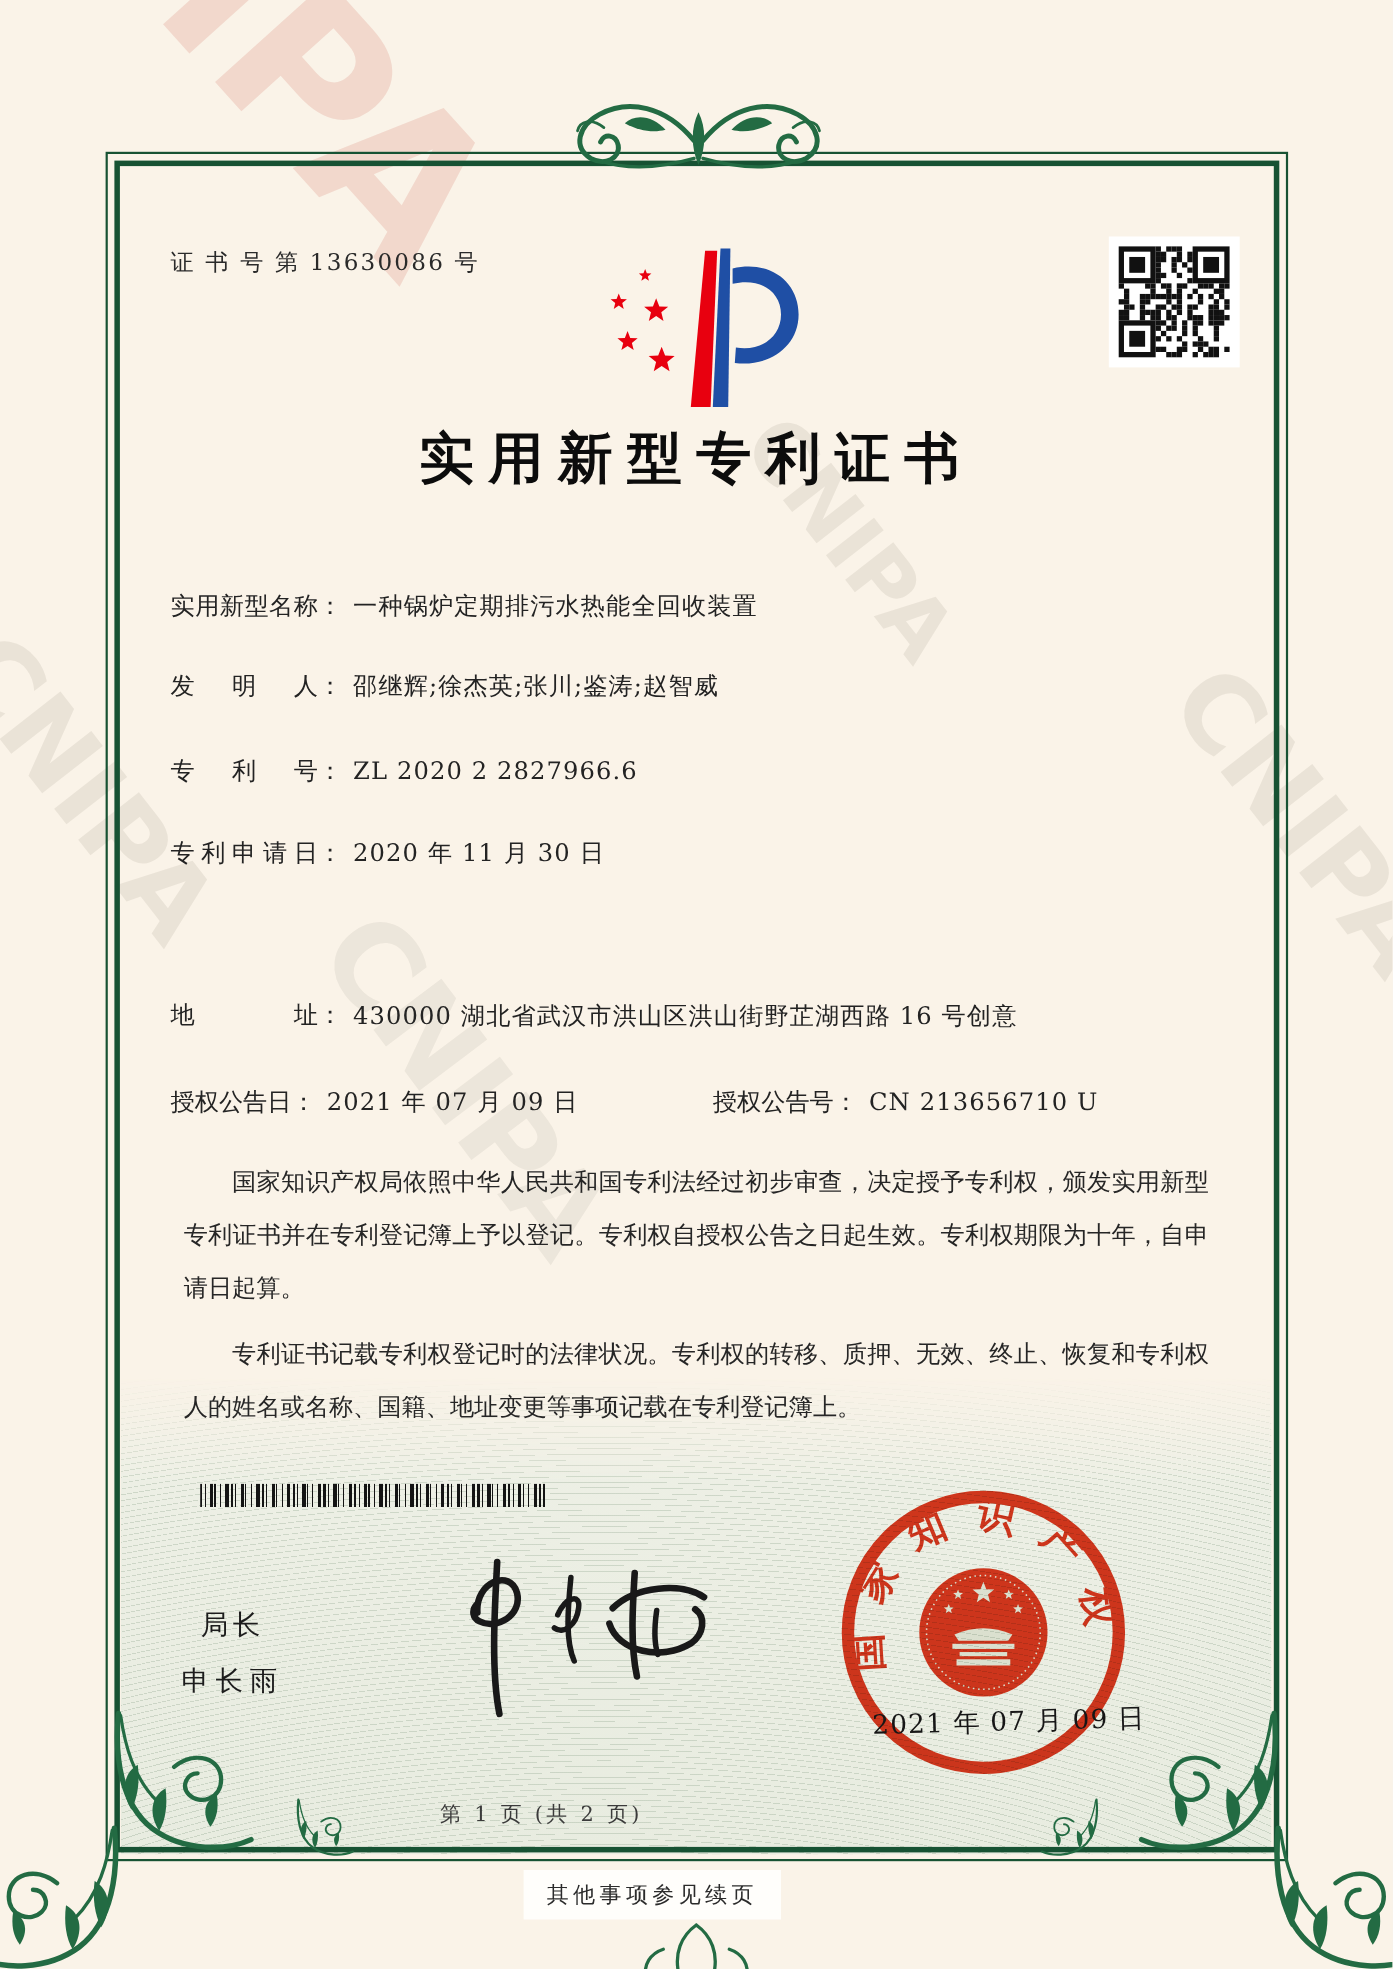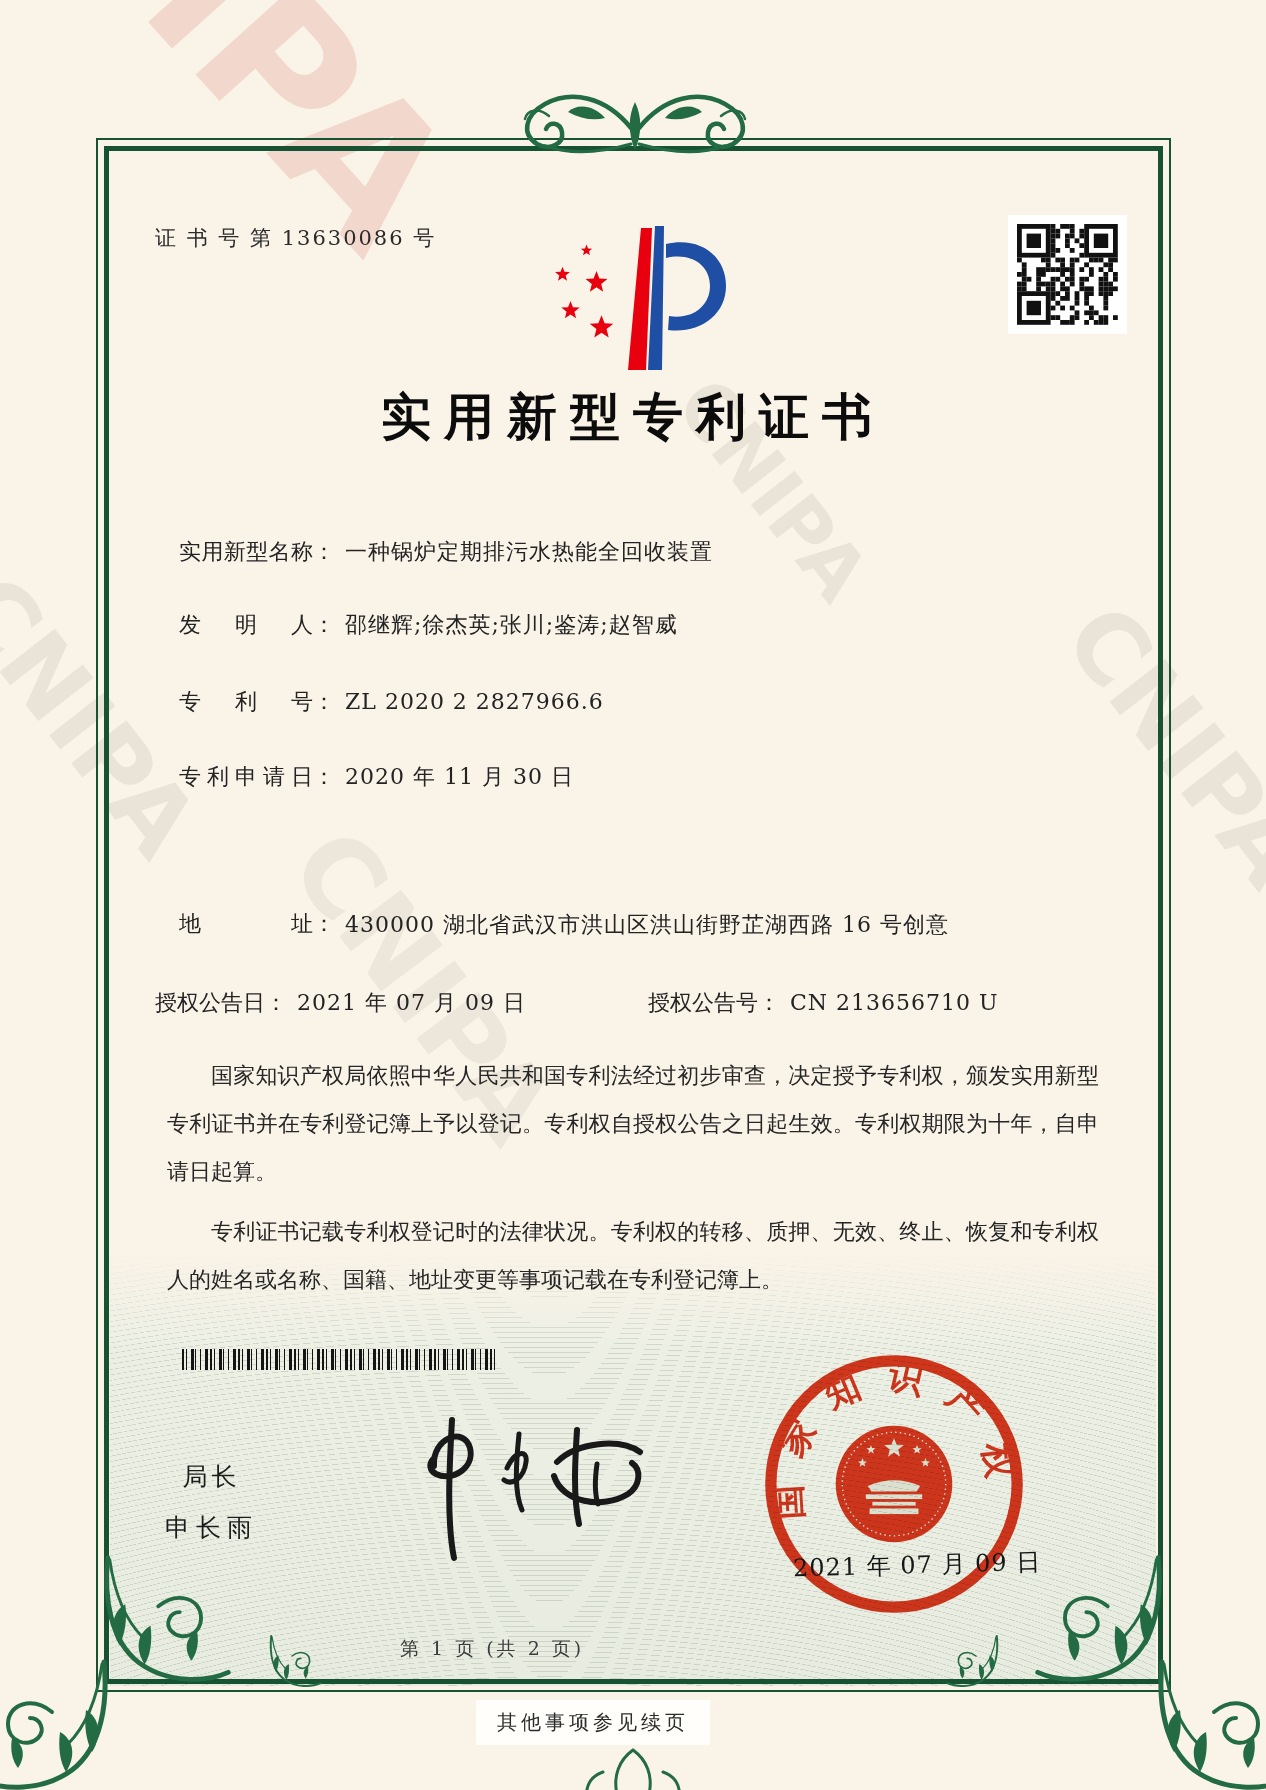--- a/index.html
+++ b/index.html
@@ -33,21 +33,21 @@
 
   
   .abs{position:absolute;z-index:3;}
   .cert-no{left:155px;top:224px;font-size:21px;letter-spacing:2px;color:#2a2a2a;}
   .logo{left:540px;top:218px;width:196px;height:152px;}
   .qr{left:1008px;top:215px;width:119px;height:119px;background:#ffffff;z-index:3;}
   .title{left:154px;top:384px;width:958px;text-align:center;font-size:50px;font-weight:700;
          letter-spacing:13px;color:#0c0c0c;}
 
   .row{left:155px;width:958px;font-size:22px;color:#232323;line-height:31px;white-space:nowrap;}
-  .lbl{display:inline-block;width:134px;text-align:justify;text-align-last:justify;vertical-align:top;margin-left:24px;}
+  .lbl{display:inline-block;width:134px;text-align:justify;text-align-last:justify;vertical-align:top;}
   .val{display:inline-block;margin-left:10px;letter-spacing:1px;vertical-align:top;}
   .addr-val{white-space:normal;width:720px;line-height:33px;}
   .r-name{top:536px;} .r-inv{top:609px;} .r-pat{top:686px;} .r-fil{top:761px;}
   .r-own{top:836px;} .r-addr{top:908px;} .r-grant{top:987px;}
   .grant2{position:absolute;left:493px;top:0;}
 
   .paras{left:155px;top:1040px;width:956px;font-size:22px;color:#262626;}
   .paras p{margin:12px;text-indent:2em;line-height:48px;text-align:justify;}
 
   .barcode{left:182px;top:1349px;width:316px;height:21px;z-index:3;

